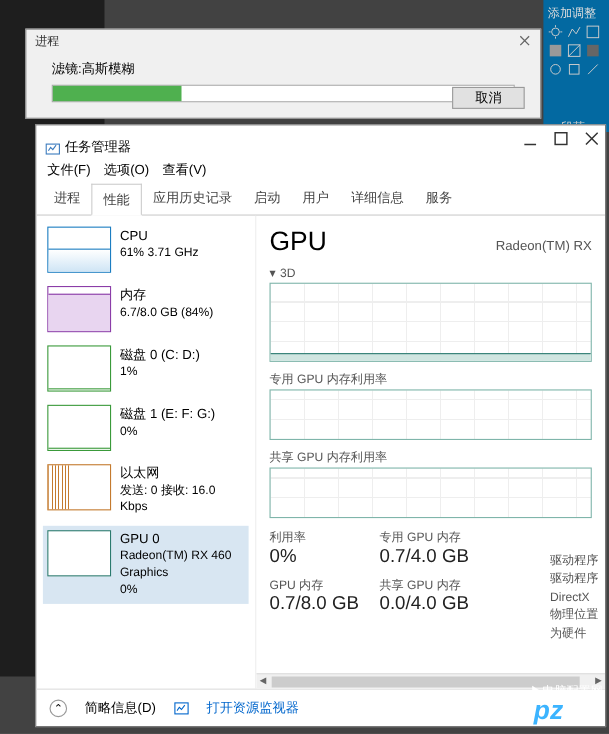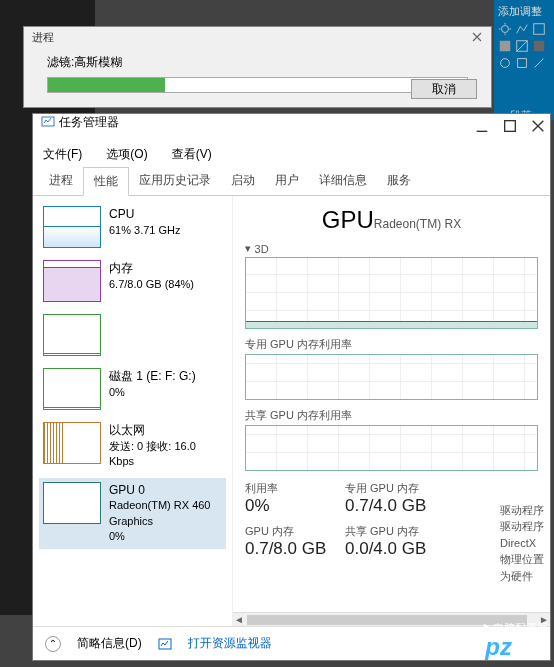--- a/index.html
+++ b/index.html
@@ -14,25 +14,25 @@
 .ps-bg-btn{position:absolute;right:4px;top:460px;background:#5a6a7a;color:#fff;font-size:11px;padding:3px 8px;border-radius:2px}
 .progress-win{position:absolute;left:23px;top:26px;width:469px;height:82px;background:#f0f0f0;border:1px solid #888}
 .progress-title{font-size:11px;color:#333;padding:3px 8px}
 .progress-close{position:absolute;right:8px;top:4px;width:12px;height:12px}
 .progress-body{padding:6px 23px 10px}
 .filter-label{font-size:12px;margin-bottom:6px}
 .progress-track{height:16px;background:#fff;border:1px solid #aaa;position:relative}
 .progress-fill{height:100%;background:#4fb04f;width:28%}
 .cancel-btn{position:absolute;right:14px;bottom:8px;width:66px;height:20px;font-size:12px;background:#e1e1e1;border:1px solid #999;cursor:pointer}
 .tm-win{position:absolute;left:32px;top:113px;width:519px;height:548px;background:#fff;border:1px solid #777;display:flex;flex-direction:column}
-.tm-titlebar{height:28px;display:flex;align-items:flex-start;padding:0 8px;position:relative}
+.tm-titlebar{height:28px;display:flex;align-items:flex-end;padding:0 8px;position:relative}
 .tm-title{font-size:12px;margin-left:4px}
 .tm-ctrls{position:absolute;right:4px;top:4px;display:flex;gap:12px}
 .tm-ctrl{width:16px;height:16px;cursor:pointer}
-.tm-menu{padding:4px 10px;font-size:12px;display:flex;gap:24px}
+.tm-menu{padding:4px 10px;font-size:12px;display:flex;gap:12px}
 .tm-menu span{cursor:pointer}
 .tm-tabs{display:flex;border-bottom:1px solid #ccc;font-size:12px;padding:0 6px}
 .tm-tab{padding:5px 10px;cursor:pointer;color:#444}
 .tm-tab.active{border:1px solid #ccc;border-bottom:1px solid #fff;background:#fff;margin-bottom:-1px}
 .tm-body{flex:1;display:flex;overflow:hidden}
 .tm-left{width:200px;overflow-y:auto;padding:6px;border-right:1px solid #eee}
 .res-item{display:flex;gap:8px;padding:4px;cursor:pointer;margin-bottom:4px}
 .res-item.selected{background:#d8e6f2}
 .res-thumb{width:58px;height:42px;border:1px solid;flex-shrink:0;position:relative;background:#fff}
 .res-info{font-size:11px;line-height:1.4;overflow:hidden}
@@ -40,21 +40,21 @@
 .cpu-thumb{border-color:#1b7dc1}
 .cpu-thumb::after{content:"";position:absolute;left:0;bottom:0;width:100%;height:50%;border-top:1px solid #1b7dc1;background:linear-gradient(to top,#cfe5f5,transparent)}
 .mem-thumb{border-color:#8b3da8}
 .mem-thumb::after{content:"";position:absolute;left:0;bottom:0;width:100%;height:82%;border-top:1px solid #8b3da8;background:#e8d5f0}
 .disk-thumb{border-color:#3a9a3a}
 .disk-thumb::after{content:"";position:absolute;left:0;bottom:0;width:100%;height:3%;border-top:1px solid #3a9a3a}
 .net-thumb{border-color:#c47a2e}
 .net-thumb::before{content:"";position:absolute;left:0;top:0;width:35%;height:100%;background:repeating-linear-gradient(90deg,#c47a2e,#c47a2e 1px,transparent 1px,transparent 3px)}
 .gpu-thumb{border-color:#2b7a6f}
 .tm-right{flex:1;padding:10px 12px;overflow:hidden;position:relative}
-.gpu-header{display:flex;justify-content:center;align-items:baseline}
+.gpu-header{display:flex;justify-content:space-between;align-items:baseline}
 .gpu-title{font-size:24px;font-weight:400}
 .gpu-model{font-size:12px;color:#555}
 .chart-label{font-size:11px;color:#555;margin:8px 0 2px;display:flex;align-items:center;gap:4px}
 .chart-box{border:1px solid #7fb5aa;height:72px;background:repeating-linear-gradient(90deg,transparent,transparent 30px,#eee 30px,#eee 31px),repeating-linear-gradient(0deg,transparent,transparent 17px,#eee 17px,#eee 18px);position:relative}
 .chart-3d::after{content:"";position:absolute;left:0;bottom:0;width:100%;height:6px;border-top:1px solid #2b7a6f;background:#cfe5e0}
 .chart-small{height:46px}
 .gpu-stats{display:flex;flex-wrap:wrap;margin-top:10px;font-size:11px}
 .stat{min-width:100px;margin-bottom:8px}
 .stat-label{color:#555;font-size:11px}
 .stat-val{font-size:17px;color:#222;white-space:nowrap}
@@ -207,20 +207,24 @@
       </div>
       <div class="res-item">
         <div class="res-thumb mem-thumb"></div>
         <div class="res-info">
             <div class="res-name">内存</div>
             <div>6.7/8.0 GB (84%)</div>
           </div>
       </div>
       <div class="res-item">
         <div class="res-thumb disk-thumb"></div>
+        <div class="res-info">
+            <div class="res-name">磁盘 0 (C: D:)</div>
+            <div>1%</div>
+          </div>
       </div>
       <div class="res-item">
         <div class="res-thumb disk-thumb"></div>
         <div class="res-info">
             <div class="res-name">磁盘 1 (E: F: G:)</div>
             <div>0%</div>
           </div>
       </div>
       <div class="res-item">
         <div class="res-thumb net-thumb"></div>

